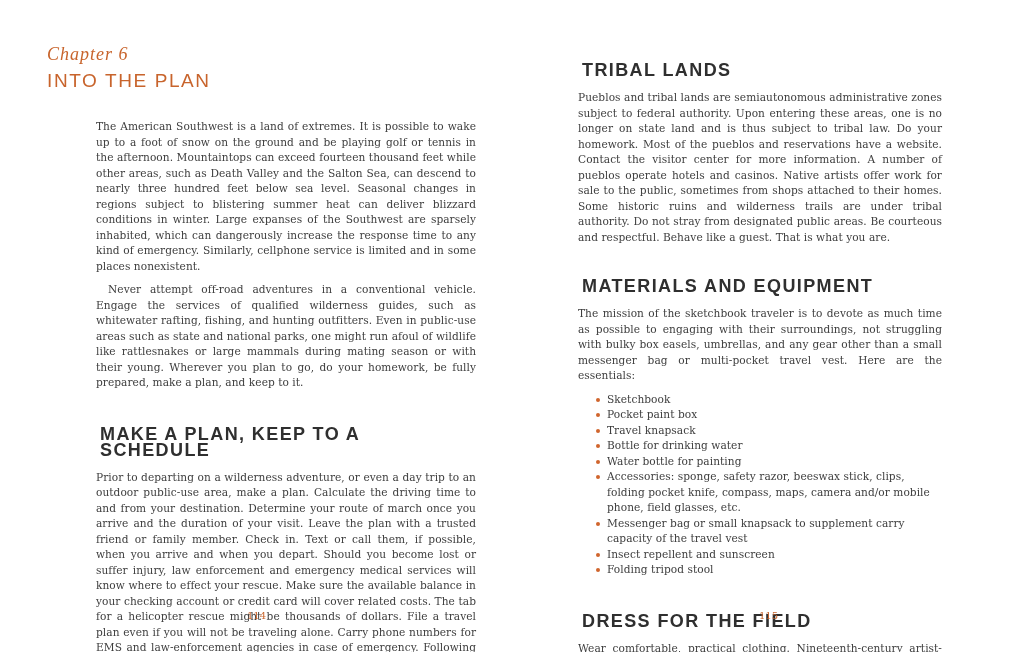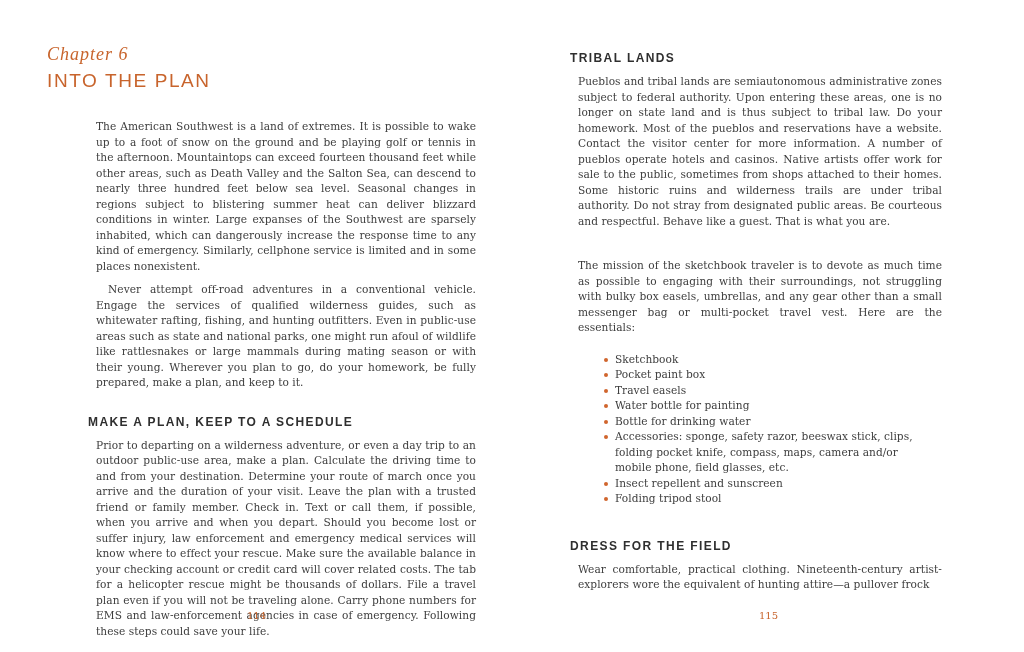--- a/index.html
+++ b/index.html
@@ -56,31 +56,31 @@
       margin: 8px;
     }
     .text-block p.indent {
       text-indent: 12px;
     }
     .left-col { left: 88px; width: 396px; }
     .right-col { left: 58px; width: 380px; }
 
     .section-heading {
       font-family: "Liberation Sans", "DejaVu Sans", sans-serif;
-      font-size: 12px;
+      font-size: 18px;
       letter-spacing: 1.4px;
       color: #2f2f2f;
-      margin: 0;
+      margin: 12px;
       line-height: 16px;
       text-align: left;
     }
 
     ul.bullets {
       list-style: none;
-      margin: 16px;
+      margin: 8px;
       padding: 0 0 0 18px;
     }
     ul.bullets li {
       position: relative;
       padding-left: 11px;
       text-align: left;
     }
     ul.bullets li .bullet {
       position: absolute;
       left: 0;
@@ -119,28 +119,30 @@
 
   <div class="folio folio-left">114</div>
 </div>
 
 <div class="page page-right">
   <div class="text-block right-col" style="top:50px;">
     <h2 class="section-heading">TRIBAL LANDS</h2>
     <p>Pueblos and tribal lands are semiautonomous administrative zones subject to federal authority. Upon entering these areas, one is no longer on state land and is thus subject to tribal law. Do your home­work. Most of the pueblos and reservations have a website. Contact the visitor center for more information. A number of pueblos operate hotels and casinos. Native artists offer work for sale to the public, sometimes from shops attached to their homes. Some historic ruins and wilderness trails are under tribal authority. Do not stray from designated public areas. Be courteous and respectful. Behave like a guest. That is what you are.</p>
 
     <div style="height:13px;"></div>
+    <h2 class="section-heading">MATERIALS AND EQUIPMENT</h2>
     <p>The mission of the sketchbook traveler is to devote as much time as possible to engaging with their surroundings, not struggling with bulky box easels, umbrellas, and any gear other than a small mes­senger bag or multi-pocket travel vest. Here are the essentials:</p>
     <ul class="bullets">
       <li><span class="bullet"></span><span>Sketchbook</span></li>
       <li><span class="bullet"></span><span>Pocket paint box</span></li>
-      <li><span class="bullet"></span><span>Travel easels</span></li>
+      <li><span class="bullet"></span><span>Travel knapsack</span></li>
+      <li><span class="bullet"></span><span>Bottle for drinking water</span></li>
       <li><span class="bullet"></span><span>Water bottle for painting</span></li>
-      <li><span class="bullet"></span><span>Bottle for drinking water</span></li>
       <li><span class="bullet"></span><span>Accessories: sponge, safety razor, beeswax stick, clips, folding pocket knife, compass, maps, camera and/or mobile phone, field glasses, etc.</span></li>
+      <li><span class="bullet"></span><span>Messenger bag or small knapsack to supplement carry capacity of the travel vest</span></li>
       <li><span class="bullet"></span><span>Insect repellent and sunscreen</span></li>
       <li><span class="bullet"></span><span>Folding tripod stool</span></li>
     </ul>
 
     <div style="height:15px;"></div>
     <h2 class="section-heading">DRESS FOR THE FIELD</h2>
     <p>Wear comfortable, practical clothing. Nineteenth-century artist-explorers wore the equivalent of hunting attire—a pullover frock</p>
   </div>
 
   <div class="folio folio-right">115</div>

